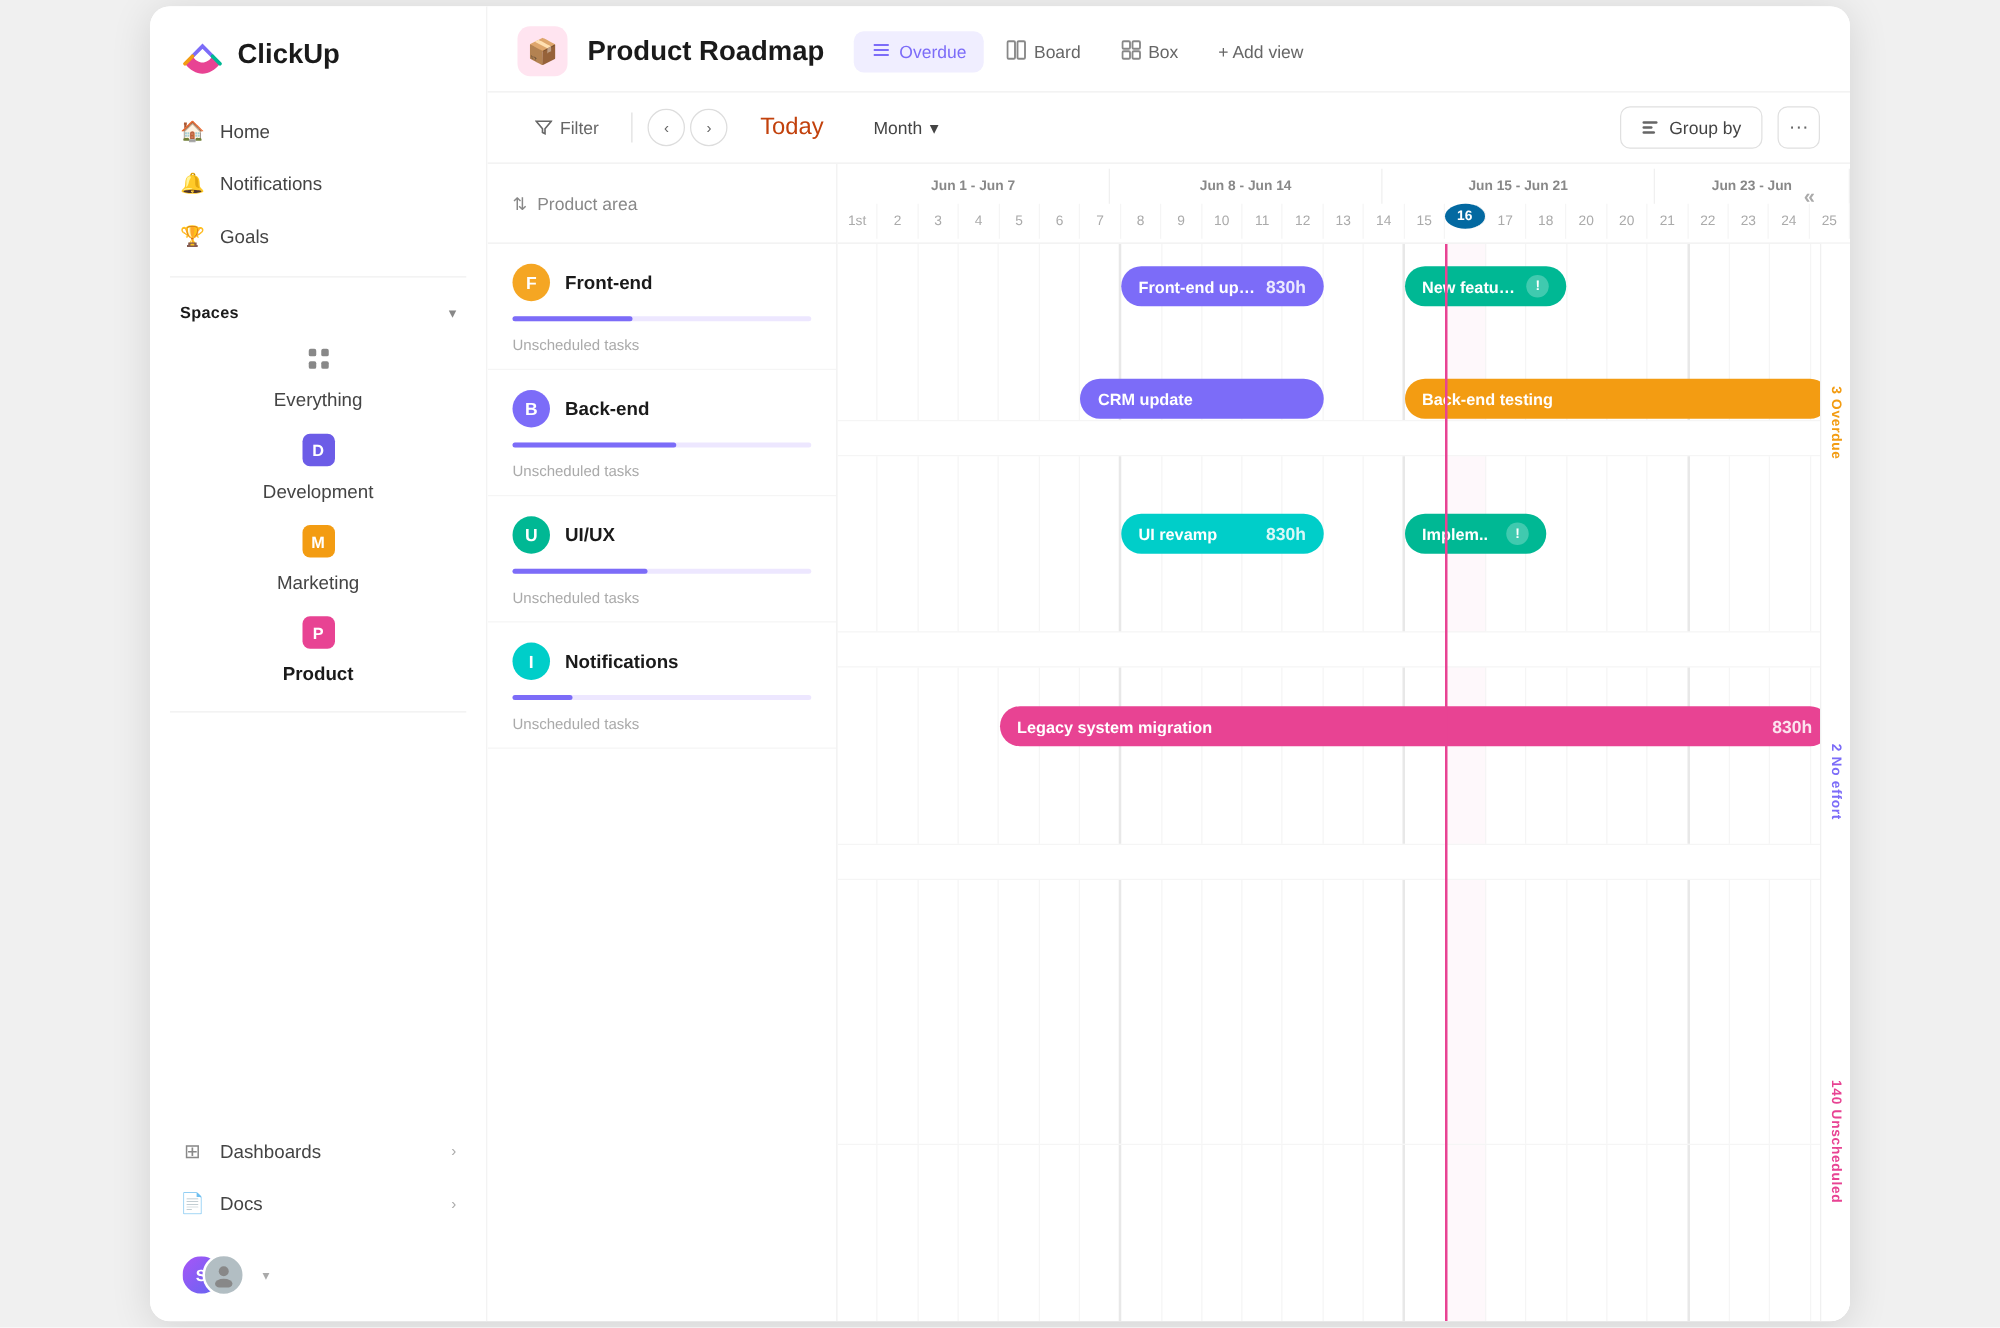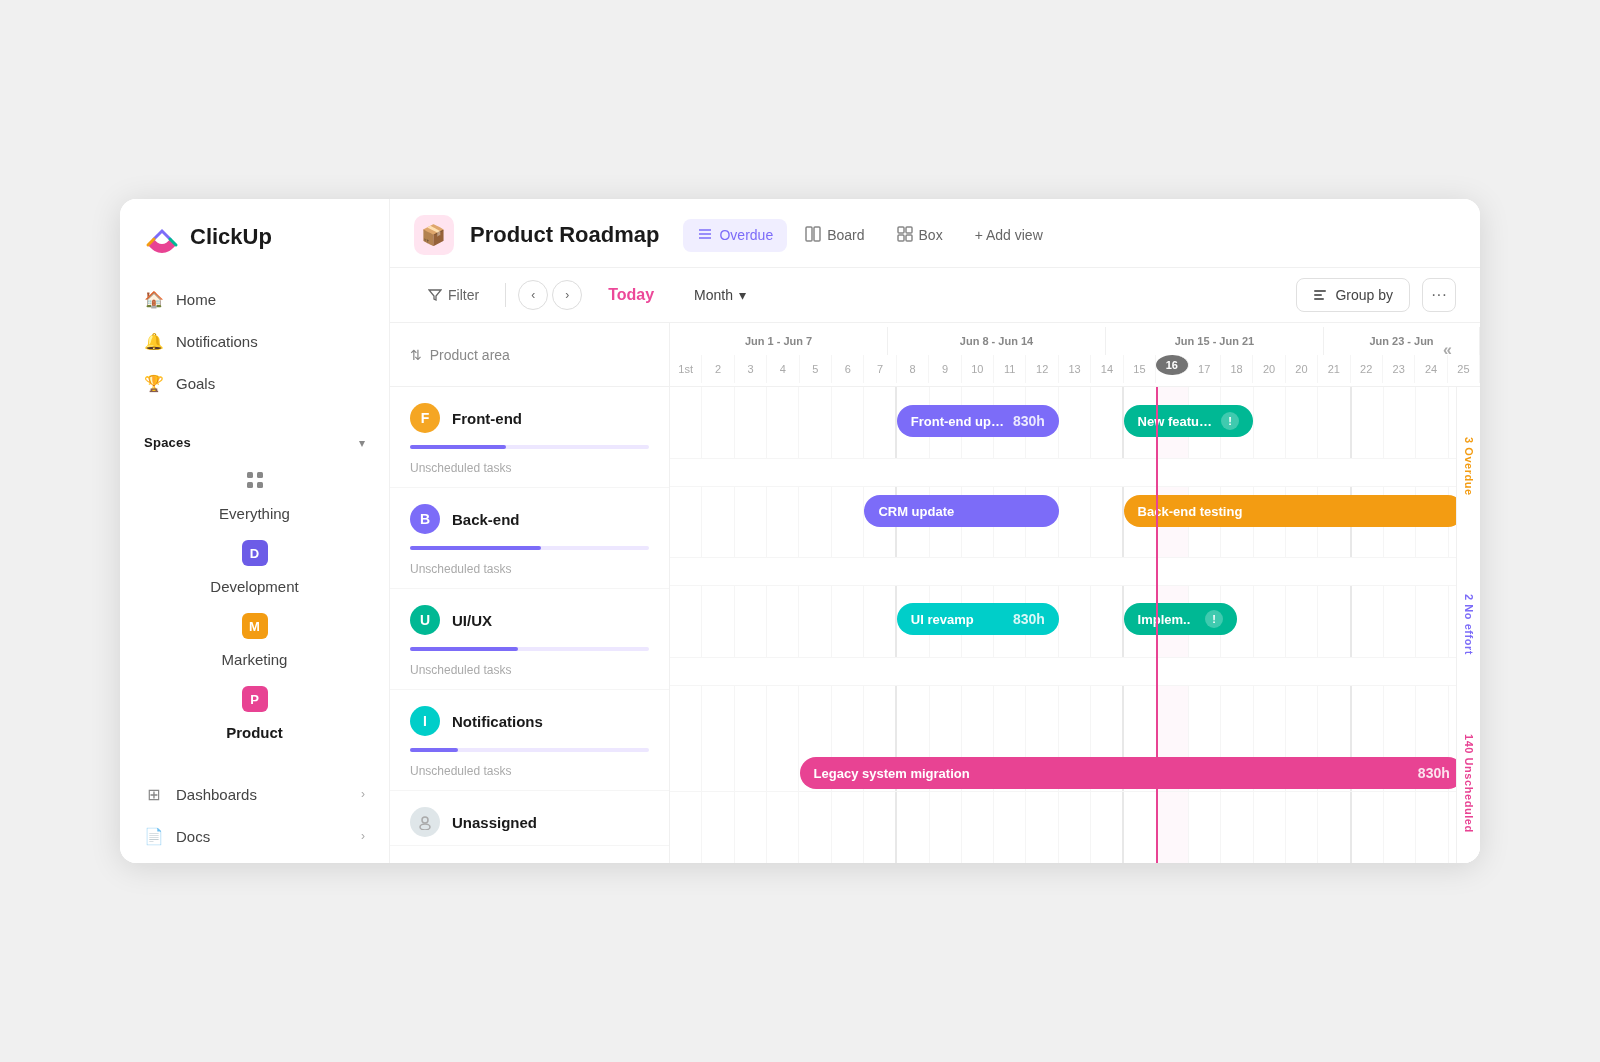--- a/index.html
+++ b/index.html
@@ -1,17 +1,17 @@
 <!DOCTYPE html>
 <html><head>
   <meta charset="utf-8">
   <style>
     * { box-sizing: border-box; margin: 0; padding: 0; }
     body { font-family: -apple-system, BlinkMacSystemFont, 'Segoe UI', sans-serif; background: #f0f0f0; display: flex; justify-content: center; align-items: center; min-height: 100vh; }
-    .app-container { width: 1360px; height: 664px; background: #fff; border-radius: 16px; display: flex; overflow: hidden; box-shadow: 0 4px 32px rgba(0,0,0,0.12); }
+    .app-container { width: 1360px; height: 1052px; background: #fff; border-radius: 16px; display: flex; overflow: hidden; box-shadow: 0 4px 32px rgba(0,0,0,0.12); }
     
     .sidebar { width: 270px; min-width: 270px; background: #fff; border-right: 1px solid #f0f0f0; display: flex; flex-direction: column; padding: 20px 0; }
     .sidebar-logo { display: flex; align-items: center; gap: 10px; padding: 0 24px 24px; }
     .logo-icon { width: 36px; height: 36px; }
     .logo-text { font-size: 22px; font-weight: 700; color: #1a1a1a; }
     .sidebar-nav { display: flex; flex-direction: column; gap: 2px; padding: 0 12px; }
     .nav-item { display: flex; align-items: center; gap: 12px; padding: 10px 12px; border-radius: 8px; cursor: pointer; font-size: 15px; color: #444; font-weight: 500; }
     .nav-icon { width: 20px; height: 20px; display: flex; align-items: center; justify-content: center; color: #888; font-size: 16px; }
     .divider { height: 1px; background: #f0f0f0; margin: 12px 16px; }
     .spaces-header { display: flex; align-items: center; justify-content: space-between; padding: 8px 24px; }
@@ -40,21 +40,21 @@
     .view-tab { display: flex; align-items: center; gap: 6px; padding: 7px 14px; border-radius: 8px; font-size: 14px; font-weight: 500; color: #666; cursor: pointer; }
     .view-tab.active { color: #7c6cf8; background: #f0eeff; }
     .view-tab-icon { font-size: 14px; }
     .add-view { display: flex; align-items: center; gap: 6px; padding: 7px 14px; border-radius: 8px; font-size: 14px; font-weight: 500; color: #666; cursor: pointer; }
     
     .toolbar { display: flex; align-items: center; gap: 12px; padding: 10px 24px; border-bottom: 1px solid #f0f0f0; }
     .filter-btn { display: flex; align-items: center; gap: 6px; padding: 7px 14px; border-radius: 8px; font-size: 14px; color: #666; cursor: pointer; border: none; background: none; }
     .toolbar-divider { width: 1px; height: 24px; background: #e0e0e0; }
     .nav-arrows { display: flex; gap: 4px; }
     .arrow-btn { width: 30px; height: 30px; border-radius: 50%; border: 1.5px solid #ddd; background: #fff; display: flex; align-items: center; justify-content: center; cursor: pointer; font-size: 12px; color: #666; }
-    .today-btn { padding: 7px 14px; border-radius: 8px; border: none; background: none; font-size: 16px; font-weight: 700; color: #ec4899; cursor: pointer; }
+    .today-btn { padding: 7px 14px; border-radius: 8px; border: none; background: none; font-size: 19px; font-weight: 400; color: #c2410c; cursor: pointer; }
     .month-btn { display: flex; align-items: center; gap: 6px; padding: 7px 14px; border-radius: 8px; border: none; background: none; font-size: 14px; font-weight: 500; color: #444; cursor: pointer; }
     .toolbar-spacer { flex: 1; }
     .group-by-btn { display: flex; align-items: center; gap: 8px; padding: 8px 16px; border-radius: 8px; border: 1.5px solid #e0e0e0; background: #fff; font-size: 14px; font-weight: 500; color: #444; cursor: pointer; }
     .more-btn { width: 34px; height: 34px; border-radius: 8px; border: 1.5px solid #e0e0e0; background: #fff; display: flex; align-items: center; justify-content: center; cursor: pointer; font-size: 16px; color: #666; }
 
     
     .timeline-area { flex: 1; display: flex; overflow: hidden; position: relative; }
     .timeline-left { width: 280px; min-width: 280px; border-right: 1px solid #f0f0f0; display: flex; flex-direction: column; }
     .timeline-header-left { height: 64px; border-bottom: 1px solid #f0f0f0; display: flex; align-items: center; padding: 0 20px; gap: 8px; color: #888; font-size: 14px; font-weight: 500; }
     .sort-icon { font-size: 14px; }
@@ -71,21 +71,21 @@
     .progress-bar-fill { height: 4px; border-radius: 2px; background: #7c6cf8; }
     .unscheduled-label { font-size: 12px; color: #aaa; padding: 4px 20px 12px; }
 
     
     .timeline-right { flex: 1; overflow-x: auto; position: relative; display: flex; flex-direction: column; }
     .timeline-header-right { height: 64px; border-bottom: 1px solid #f0f0f0; display: flex; flex-direction: column; justify-content: center; position: sticky; top: 0; background: #fff; z-index: 10; }
     .week-labels { display: flex; height: 28px; }
     .week-label { display: flex; align-items: center; justify-content: center; font-size: 11px; font-weight: 600; color: #888; border-right: 1px solid #f0f0f0; flex: 1; min-width: 140px; }
     .day-labels { display: flex; height: 28px; }
     .day-label { display: flex; align-items: center; justify-content: center; font-size: 11px; color: #aaa; border-right: 1px solid #f5f5f5; flex: 1; min-width: 20px; }
-    .day-label.today { color: #fff; background: #737373; border-radius: 50%; width: 20px; height: 20px; font-weight: 700; }
+    .day-label.today { color: #fff; background: #0369a1; border-radius: 50%; width: 20px; height: 20px; font-weight: 700; }
     .gantt-bar { position: absolute; height: 32px; border-radius: 16px; display: flex; align-items: center; padding: 0 14px; font-size: 13px; font-weight: 600; color: #fff; white-space: nowrap; overflow: hidden; cursor: pointer; pointer-events: all; }
     .gantt-bar-label { flex: 1; overflow: hidden; text-overflow: ellipsis; }
     .gantt-bar-hours { font-size: 14px; opacity: 0.85; margin-left: 8px; white-space: nowrap; }
     .gantt-bar-warn { width: 18px; height: 18px; background: rgba(255,255,255,0.25); border-radius: 50%; display: flex; align-items: center; justify-content: center; font-size: 11px; margin-left: 6px; }
 
     
     ::-webkit-scrollbar { width: 6px; height: 6px; }
     ::-webkit-scrollbar-track { background: #f5f5f5; }
     ::-webkit-scrollbar-thumb { background: #ddd; border-radius: 3px; }
   </style>
@@ -302,31 +302,20 @@
             <div class="row-header">
               <div class="row-avatar ra-integrations">I</div>
               <span class="row-label">Notifications</span>
             </div>
             <div class="progress-bar-wrap">
               <div class="progress-bar-fill" style="width:20%"></div>
             </div>
             <div class="unscheduled-label">Unscheduled tasks</div>
           </div>
 
-          <div class="row-group">
-            <div class="row-header">
-              <div class="row-avatar" style="background:#dfe6e9">
-                <svg width="16" height="16" viewBox="0 0 16 16" fill="none">
-                    <circle cx="8" cy="6" r="3" stroke="#aaa" stroke-width="1.5"></circle>
-                    <ellipse cx="8" cy="13" rx="5" ry="3" stroke="#aaa" stroke-width="1.5"></ellipse>
-                  </svg>
-              </div>
-              <span class="row-label">Unassigned</span>
-            </div>
-          </div>
         </div>
       </div>
 
       <div class="timeline-right" style="position:relative;">
 
         <div style="position:absolute;top:18px;right:28px;z-index:20;cursor:pointer;font-size:16px;color:#aaa;font-weight:700;">«</div>
 
         <div class="timeline-header-right">
           <div class="week-labels">
             <div class="week-label" style="flex:7">Jun 1 - Jun 7</div>

